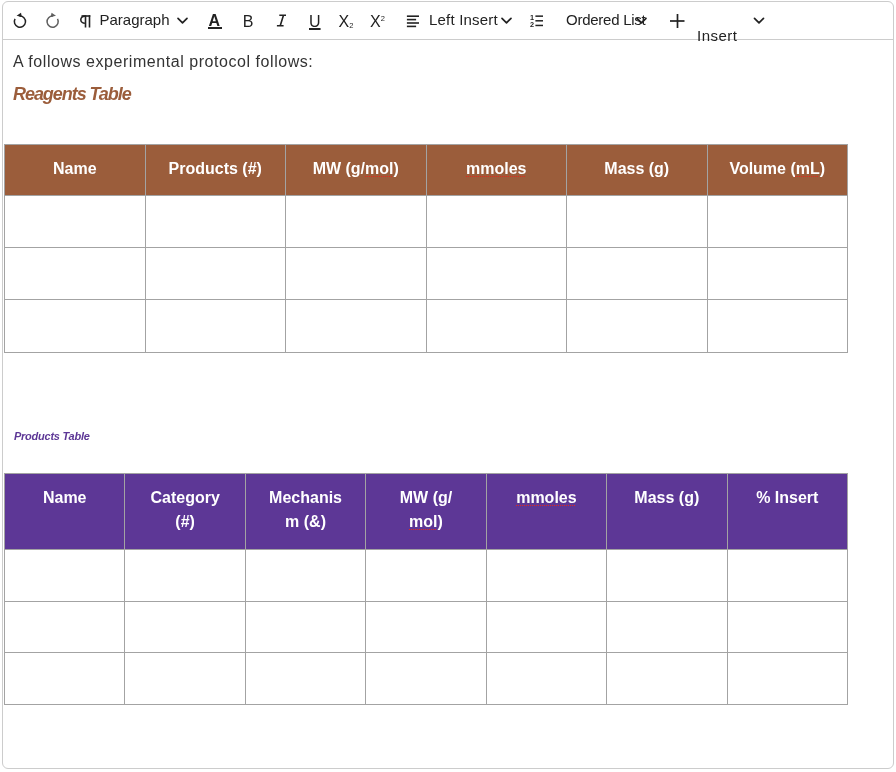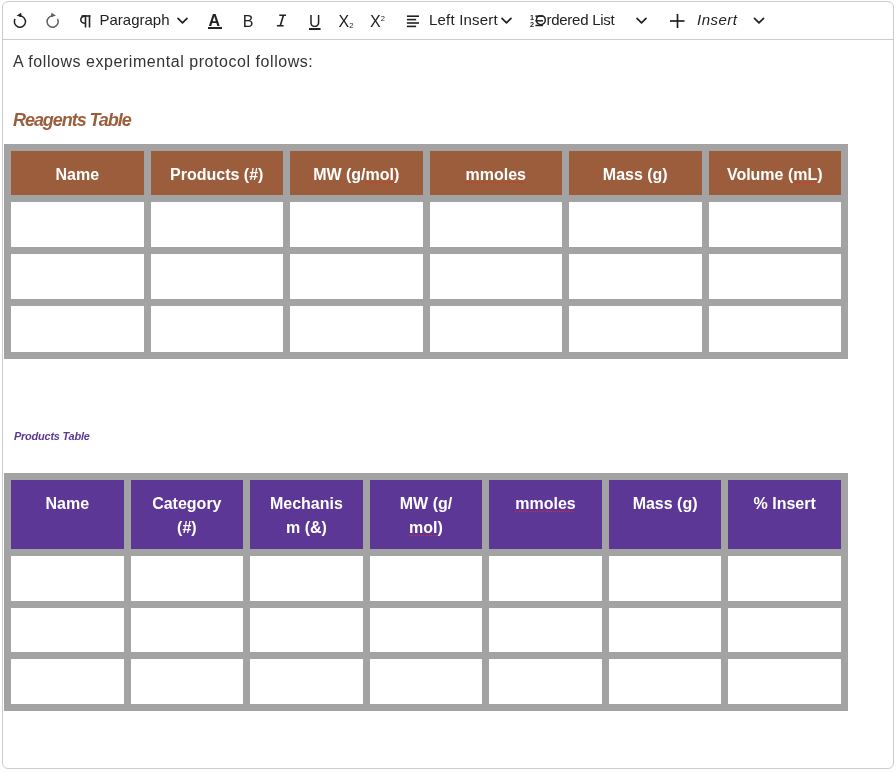--- a/index.html
+++ b/index.html
@@ -7,27 +7,27 @@
   body { font-family:"Liberation Sans", sans-serif; width:896px; height:772px; position:relative; overflow:hidden; }
   .editor { position:absolute; left:2px; top:1px; width:892px; height:767.5px;
             border:1px solid #cccccc; border-radius:6px; background:#fff; }
   .toolbar { position:absolute; left:2px; top:1px; width:892px; height:39px;
              border-bottom:1px solid #cccccc; }
   .ti { position:absolute; color:#222; }
   .tlabel { font-size:15px; color:#222; line-height:18px; }
 
   .p1 { position:absolute; left:13px; top:52px; font-size:16px; color:#333;
         line-height:20px; margin:0; letter-spacing:0.55px; }
-  .h3 { position:absolute; left:13px; top:109px; font-size:18px; font-weight:bold;
+  .h3 { position:absolute; left:13px; top:83px; font-size:18px; font-weight:bold;
         font-style:italic; color:#9b5d3b; margin:0; line-height:22px; letter-spacing:-1.05px; }
   .h4 { position:absolute; left:14px; top:426px; font-size:11px; font-weight:bold;
         font-style:italic; color:#5d3796; margin:0; line-height:20px; letter-spacing:-0.25px; }
 
   table { border-collapse:collapse; table-layout:fixed; position:absolute; }
-  td, th { border:7px solid #a3a3a3; }
+  td, th { border:1px solid #a3a3a3; }
   th { color:#fff; font-size:16px; font-weight:bold; text-align:center;
        padding:12px 0 0 0; line-height:24px; vertical-align:top; }
   .t1 { left:4px; top:144px; width:844px; }
   .t1 th { background:#9b5d3b; height:51px; }
   .t1 td { height:52.2px; }
   .t2 { left:4px; top:473px; width:844px; }
   .t2 th { background:#5d3796; height:76px; }
   .t2 td { height:51.5px; }
   .sq { text-decoration:underline dotted #e3291d; text-decoration-thickness:1.4px;
         text-underline-offset:2px; }
@@ -74,22 +74,22 @@
 </svg>
 <div class="ti tlabel" style="left:99.5px; top:11px;">Paragraph</div>
 <div class="ti" style="left:208.5px; top:12.4px; font-size:16px; font-weight:600;">A</div>
 <div class="ti" style="left:208px; top:26.9px; width:14.3px; height:1.9px; background:#222;"></div>
 <div class="ti" style="left:242.7px; top:12.7px; font-size:16px;">B</div>
 
 <div class="ti" style="left:309px; top:12.7px; font-size:16px; text-decoration:underline; text-decoration-thickness:1.8px; text-underline-offset:0.5px;">U</div>
 <div class="ti" style="left:338.5px; top:12.7px; font-size:16px;">X<span style="font-size:7.5px; vertical-align:-1px;">2</span></div>
 <div class="ti" style="left:370px; top:12.7px; font-size:16px;">X<span style="font-size:7.5px; vertical-align:6.3px;">2</span></div>
 <div class="ti tlabel" style="left:429px; top:11px; letter-spacing:0.2px;">Left Insert</div>
-<div class="ti tlabel" style="left:535px; top:11px; letter-spacing:-0.25px;">Ordered List</div>
-<div class="ti tlabel" style="left:697px; top:11px; letter-spacing:0.5px;font-style:italic;">Insert</div>
+<div class="ti tlabel" style="left:566px; top:11px; letter-spacing:-0.25px;">Ordered List</div>
+<div class="ti tlabel" style="left:697px; top:27px; letter-spacing:0.5px;">Insert</div>
 <p class="p1">A follows experimental protocol follows:</p>
 <h3 class="h3">Reagents Table</h3>
 <table class="t1">
   <tbody>
       <tr>
     <th>Name</th>
         <th>Products (#)</th>
         <th>MW (g/<span class="sq">mol</span>)</th>
     <th><span class="sq">mmoles</span></th>
         <th>Mass (g)</th>

